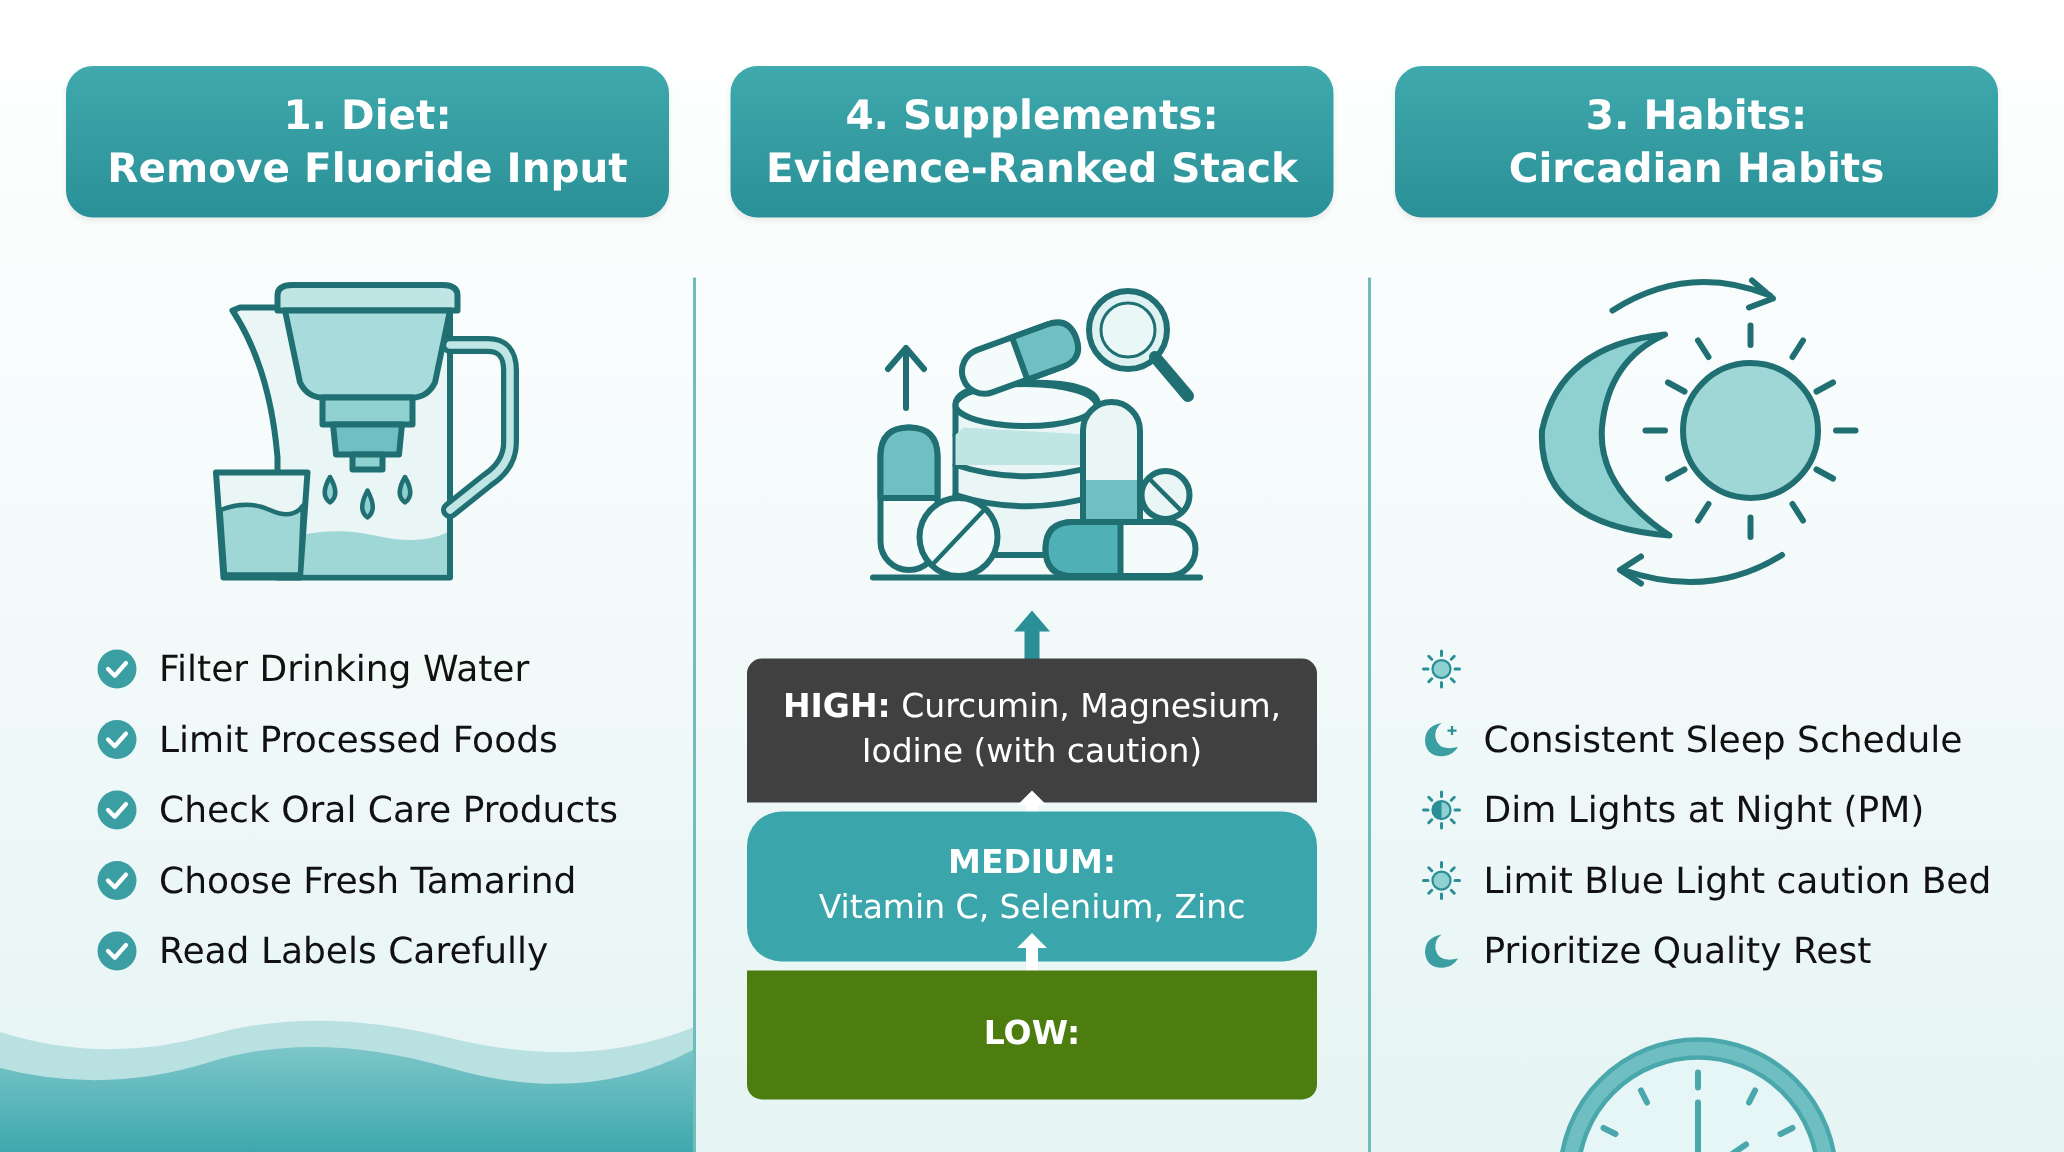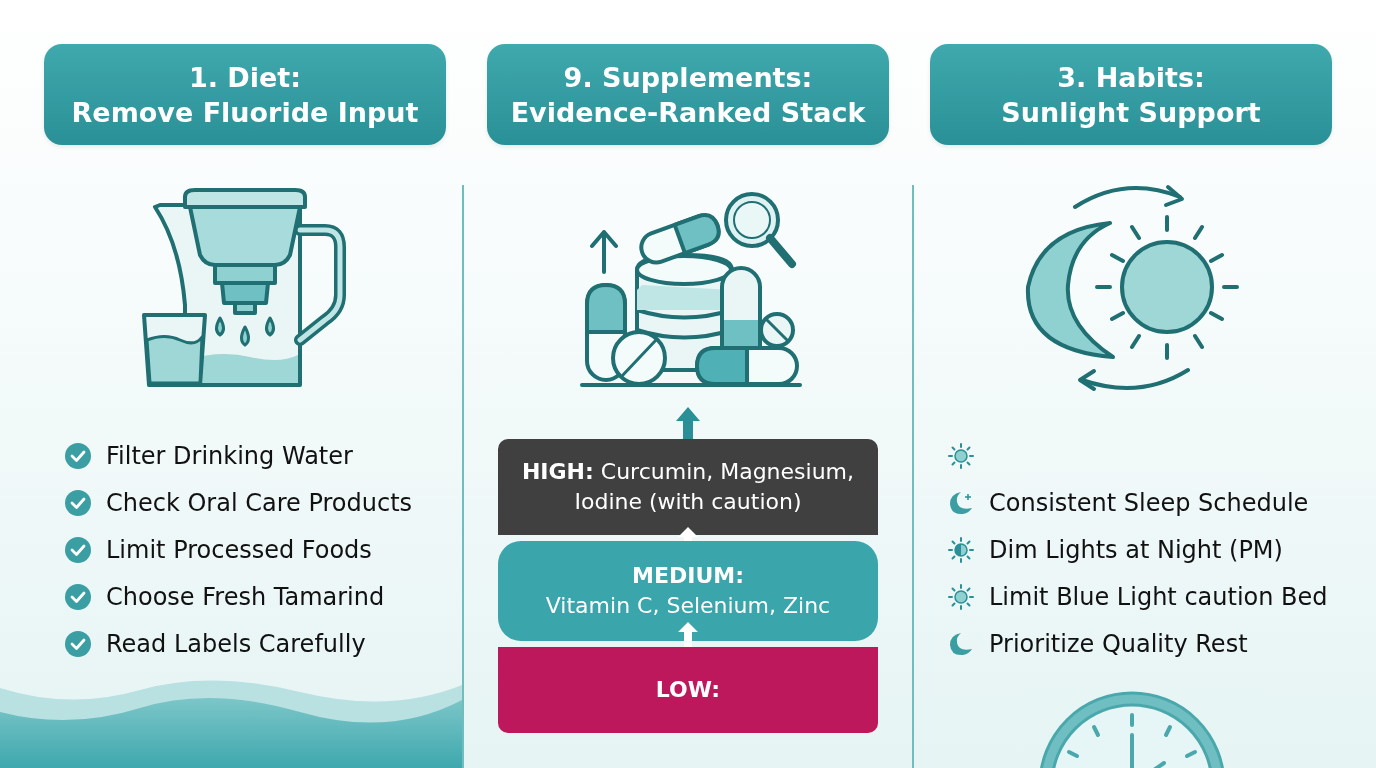--- a/index.html
+++ b/index.html
@@ -32,34 +32,34 @@
   .col3 .header { left: 16px; width: 402px; }
 
   .icon-area { position: absolute; }
   .col1 .icon-area { left: 130px; top: 185px; width: 230px; height: 210px; }
   .col2 .icon-area { left: 108px; top: 180px; width: 240px; height: 210px; }
   .col3 .icon-area { left: 96px; top: 175px; width: 240px; height: 225px; }
 
   .list { position: absolute; top: 432px; list-style: none; }
   .col1 .list { left: 64px; }
   .col3 .list { left: 33px; }
-  .list li { display: flex; align-items: center; height: 47px; font-size: 24px; color: #111; }
+  .list li { display: flex; height: 47px; font-size: 24px; color: #111; }
   .list .ic { width: 28px; height: 28px; margin-right: 14px; flex: none; display: inline-flex; }
 
   .wave { position: absolute; left: 0; bottom: 0; width: 462px; height: 118px; }
 
   .stack { position: absolute; left: 34px; top: 405px; width: 380px; height: 330px; }
   .tier {
     position: absolute; left: 0; width: 380px; color: #fff; text-align: center;
     display: flex; flex-direction: column; justify-content: center;
     font-size: 22px; line-height: 30px; border-radius: 23px;
   }
   .tier-high { top: 34px; height: 96px; background: #404040; border-radius: 10px 10px 0 0; }
   .tier-med { top: 136px; height: 100px; background: #3aa5aa; }
-  .tier-low { top: 242px; height: 86px; background: #be185d; border-radius: 0 0 10px 10px; }
+  .tier-low { top: 242px; height: 86px; background: #4d7c0f; border-radius: 0 0 10px 10px; }
   .tier .lvl { font-weight: bold; }
   .arrow-up { position: absolute; left: 176px; }
 
   .clock { position: absolute; left: 120px; top: 675px; width: 200px; height: 93px; }
 </style>
 </head>
 <body>
 
 <div class="col col1">
   <div class="header">
@@ -105,30 +105,30 @@
         </span>
       <span>Filter Drinking Water</span>
     </li>
     <li>
       <span class="ic">
           <svg width="28" height="28" viewBox="0 0 28 28">
             <circle cx="14" cy="14" r="13" fill="#3a9ea3"></circle>
             <path d="M8 14 L12.5 18.5 L20 10" stroke="#fff" stroke-width="2.8" fill="none" stroke-linecap="round" stroke-linejoin="round"></path>
           </svg>
         </span>
+      <span>Limit Processed Foods</span>
+    </li>
+    <li>
+      <span class="ic">
+          <svg width="28" height="28" viewBox="0 0 28 28">
+            <circle cx="14" cy="14" r="13" fill="#3a9ea3"></circle>
+            <path d="M8 14 L12.5 18.5 L20 10" stroke="#fff" stroke-width="2.8" fill="none" stroke-linecap="round" stroke-linejoin="round"></path>
+          </svg>
+        </span>
       <span>Check Oral Care Products</span>
-    </li>
-    <li>
-      <span class="ic">
-          <svg width="28" height="28" viewBox="0 0 28 28">
-            <circle cx="14" cy="14" r="13" fill="#3a9ea3"></circle>
-            <path d="M8 14 L12.5 18.5 L20 10" stroke="#fff" stroke-width="2.8" fill="none" stroke-linecap="round" stroke-linejoin="round"></path>
-          </svg>
-        </span>
-      <span>Limit Processed Foods</span>
     </li>
     <li>
       <span class="ic">
           <svg width="28" height="28" viewBox="0 0 28 28">
             <circle cx="14" cy="14" r="13" fill="#3a9ea3"></circle>
             <path d="M8 14 L12.5 18.5 L20 10" stroke="#fff" stroke-width="2.8" fill="none" stroke-linecap="round" stroke-linejoin="round"></path>
           </svg>
         </span>
       <span>Choose Fresh Tamarind</span>
     </li>
@@ -154,21 +154,21 @@
       <path d="M0 38 Q70 60 140 40 T300 42 T462 35 L462 118 L0 118 Z" fill="#b9e1e2"></path>
       <path d="M0 62 Q70 80 140 58 T300 62 T462 50 L462 118 L0 118 Z" fill="url(#wg)"></path>
     </svg>
   </div>
 </div>
 
 <div class="divider div1"></div>
 
 <div class="col col2">
   <div class="header">
-    <span>9. Supplements:</span>
+    <span>4. Supplements:</span>
     <span>Evidence-Ranked Stack</span>
   </div>
 
   <div class="icon-area">
     <svg width="240" height="210" viewBox="0 0 240 210">
       <g stroke="#1f6f73" stroke-width="4" stroke-linejoin="round" stroke-linecap="round">
 
         <path d="M32 52 L32 92 M20 66 L32 52 L44 66" fill="none"></path>
 
         <circle cx="180" cy="40" r="26" fill="#dff2f2"></circle>
@@ -231,21 +231,21 @@
       <span class="lvl">LOW:</span>
     </div>
   </div>
 </div>
 
 <div class="divider div2"></div>
 
 <div class="col col3">
   <div class="header">
     <span>3. Habits:</span>
-    <span>Sunlight Support</span>
+    <span>Circadian Habits</span>
   </div>
 
   <div class="icon-area">
     <svg width="240" height="225" viewBox="0 0 240 225">
       <g stroke="#1f6f73" stroke-width="4" stroke-linecap="round" stroke-linejoin="round" fill="none">
 
         <path d="M65 32 Q115 0 170 22"></path>
         <path d="M158 12 L172 24 L156 30"></path>
 
         <path d="M178 195 Q130 225 72 205"></path>

